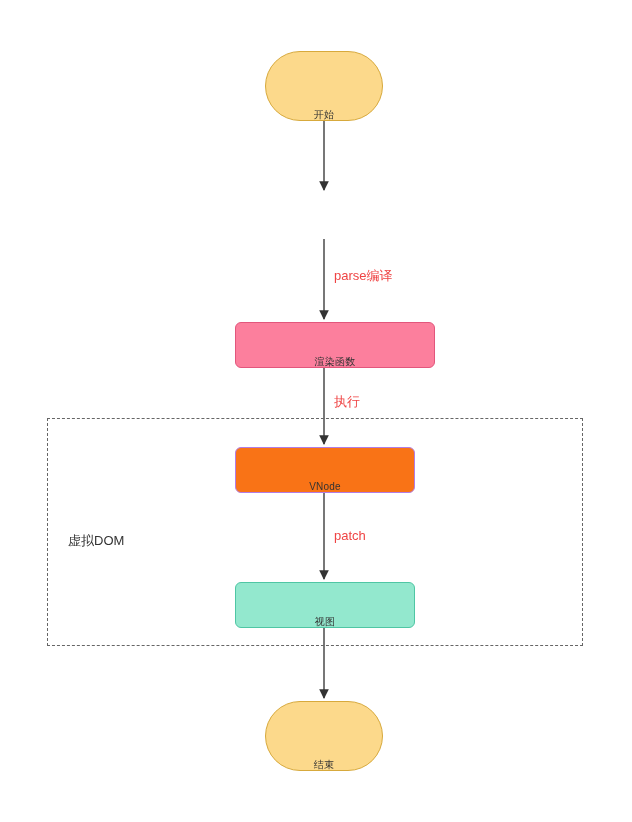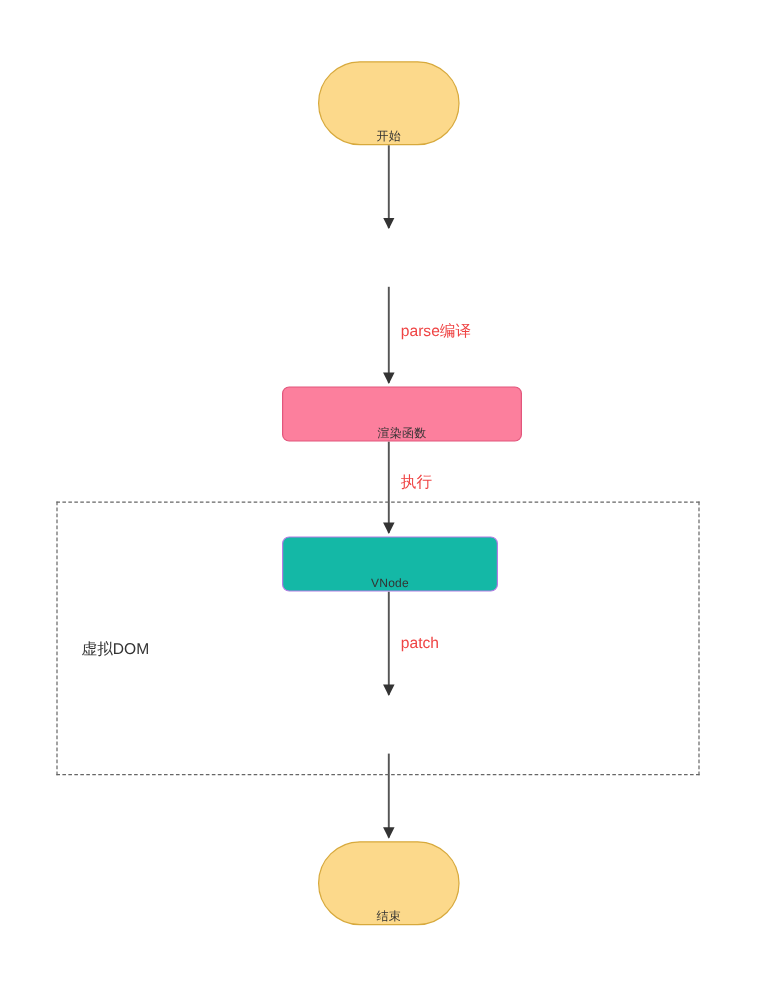--- a/index.html
+++ b/index.html
@@ -53,21 +53,21 @@
     left: 235px; top: 322px;
     width: 200px; height: 46px;
     border-radius: 6px;
     background: #FC7F9D;
     border: 1px solid #E2567C;
   }
   .node-vnode {
     left: 235px; top: 447px;
     width: 180px; height: 46px;
     border-radius: 6px;
-    background: #14b8a6;
+    background: #f97316;
     border: 1px solid #B27CE4;
   }
   .node-view {
     left: 235px; top: 582px;
     width: 180px; height: 46px;
     border-radius: 6px;
     background: #93E8CE;
     border: 1px solid #4FC6A4;
   }
 
@@ -138,20 +138,23 @@
 
 
   <div class="node node-render">
     <span>渲染函数</span>
   </div>
 
   <div class="node node-vnode">
     <span>VNode</span>
   </div>
 
+  <div class="node node-view">
+    <span>视图</span>
+  </div>
 
   <div class="node node-end">
     <span>结束</span>
   </div>
 
   <div class="edge-label lbl-parse">parse编译</div>
   <div class="edge-label lbl-exec">执行</div>
   <div class="edge-label lbl-patch">patch</div>
 
 </div>

